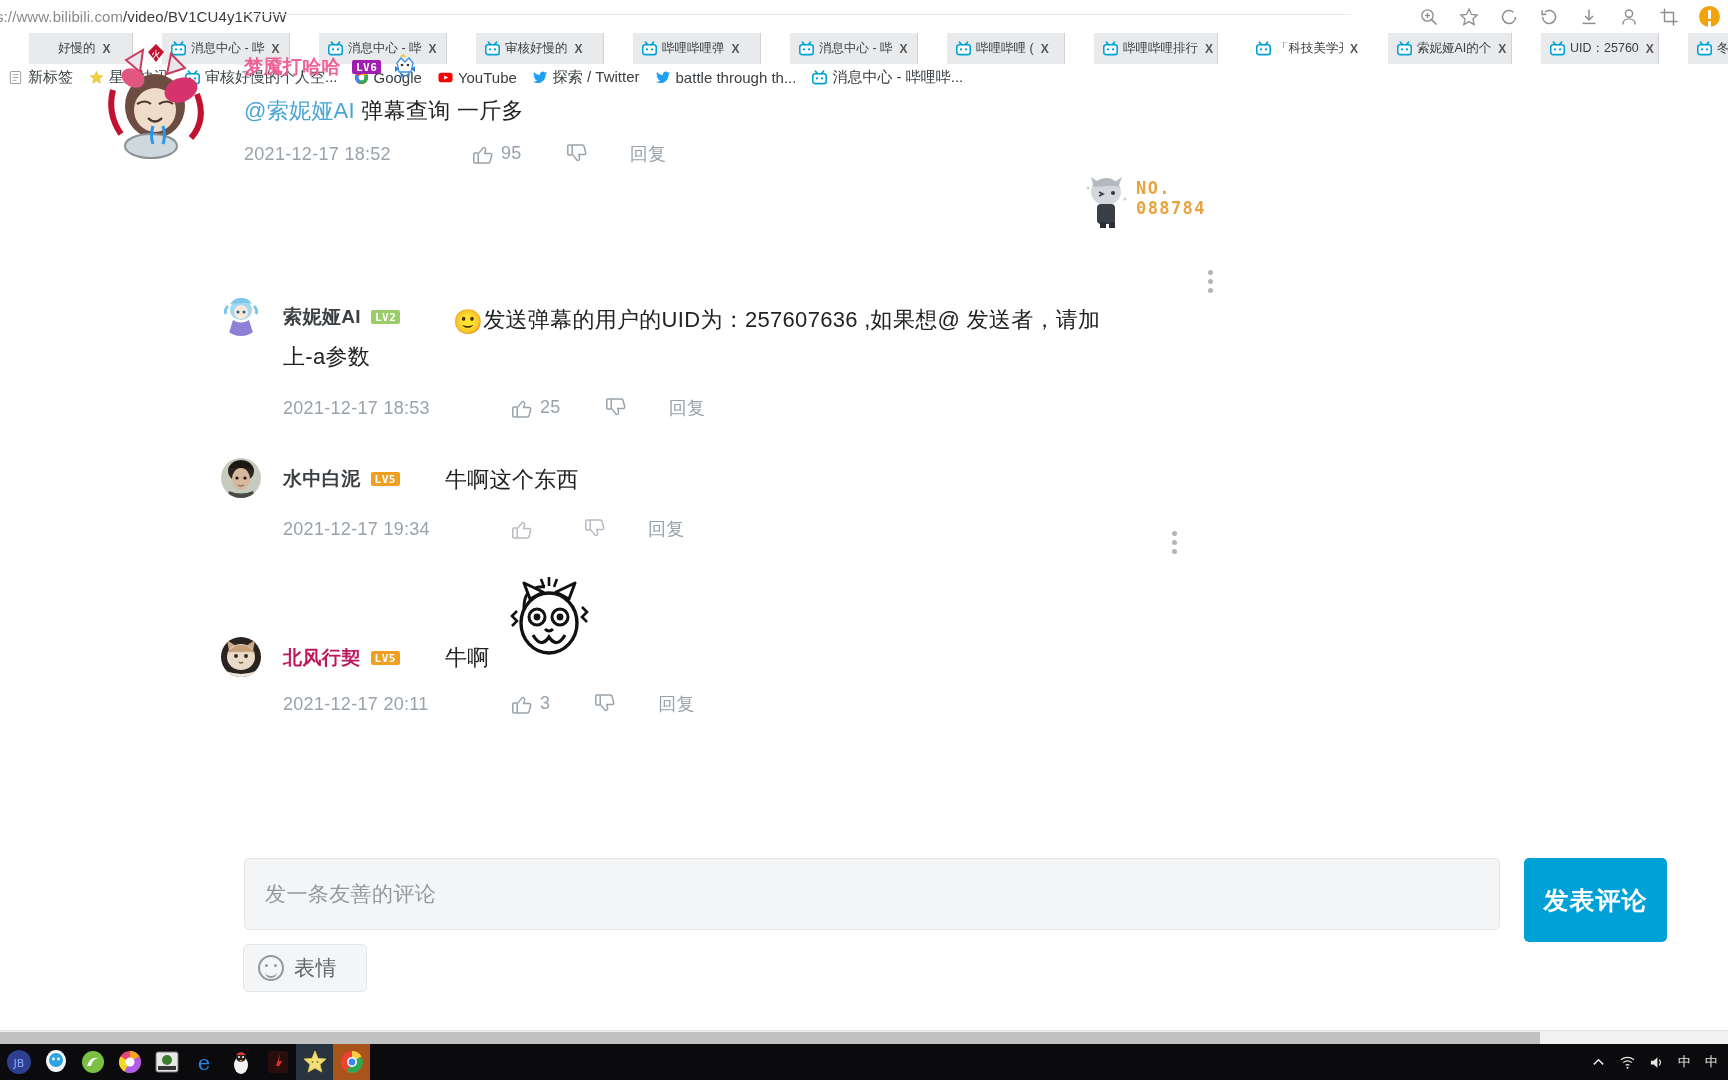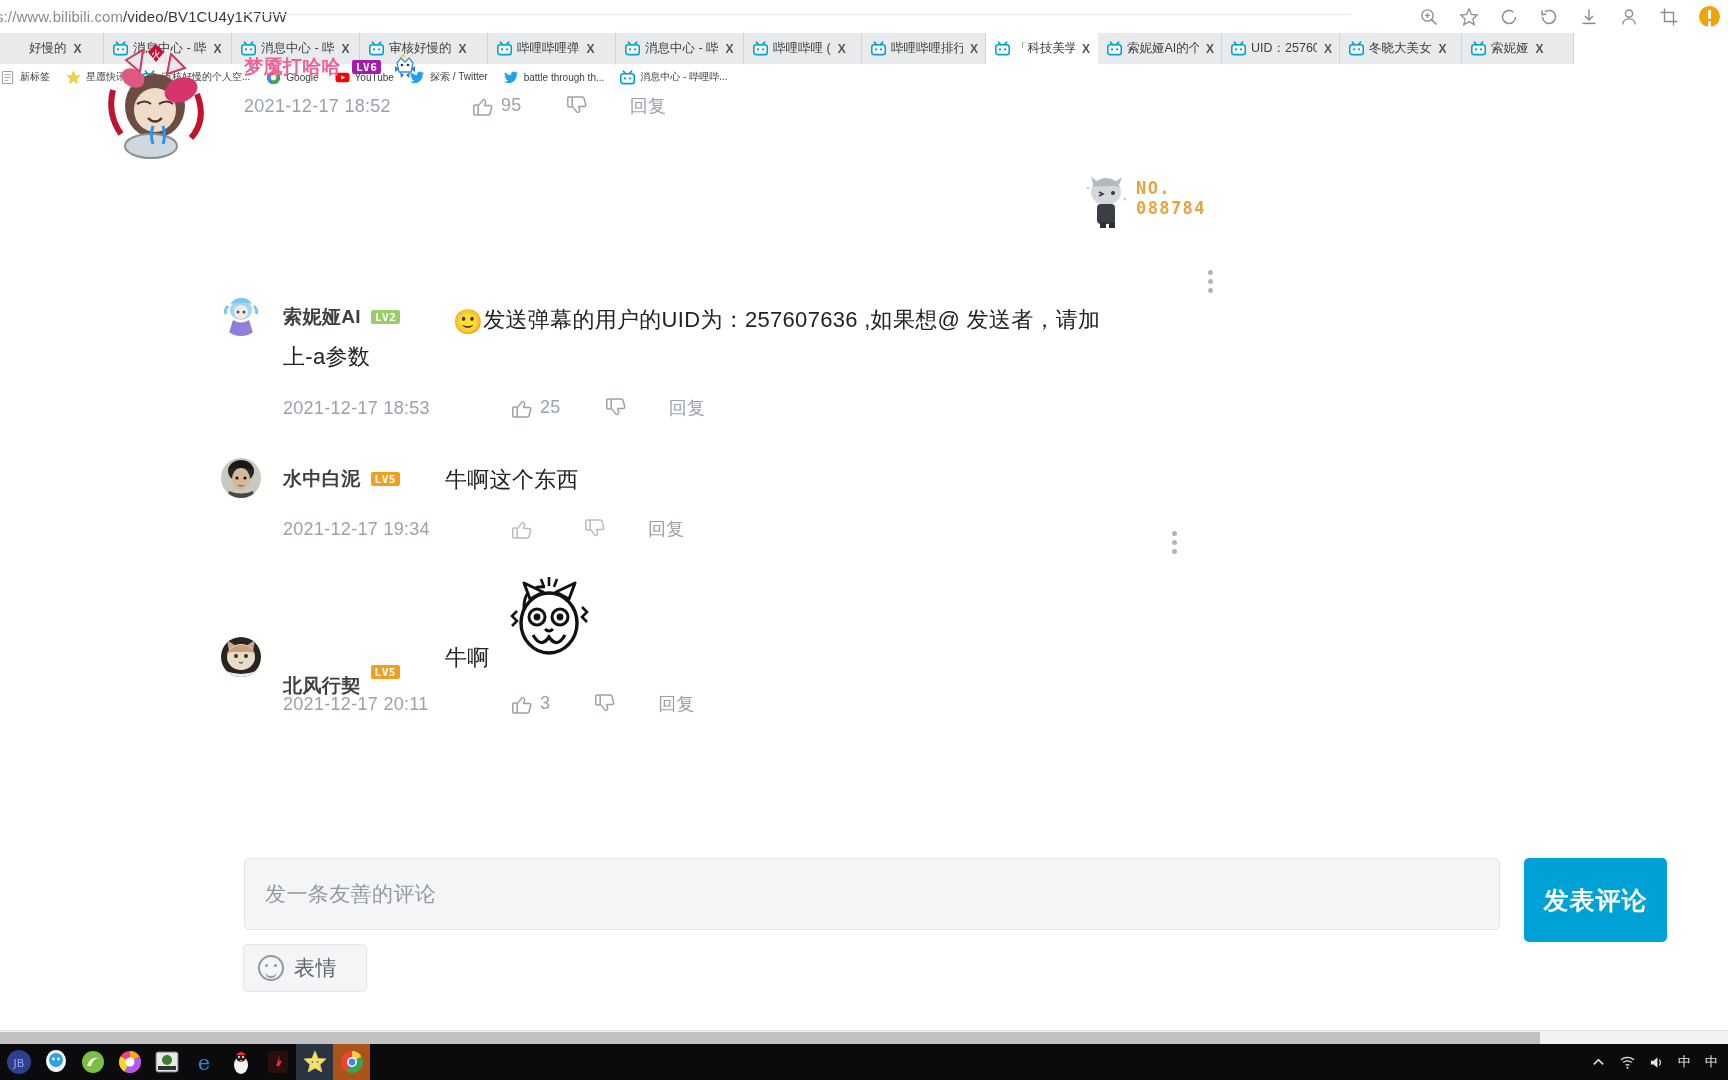--- a/index.html
+++ b/index.html
@@ -56,28 +56,29 @@
     align-items: flex-end;
     background: #ffffff;
     overflow: hidden;
   }
   .tab {
     height: 31px;
     min-width: 0;
     display: flex;
     align-items: center;
     gap: 5px;
-    padding: 0 7px 0 9px;
+    padding: 0 0 0 9px;
     background: #e9eaec;
     border-right: 1px solid #cfd2d6;
     font-size: 12.5px;
     color: #3c4043;
     white-space: nowrap;
     position: relative;
     flex: 0 0 auto;
+    margin-left: 29px;
   }
   .tab.active { background: #ffffff; border-right-color: transparent; }
   .tab .favicon {
     width: 15px; height: 15px; flex: 0 0 15px;
     display: block;
   }
   .tab .tlabel {
     overflow: hidden;
     max-width: 78px;
     text-overflow: clip;
@@ -91,23 +92,23 @@
     line-height: 1;
     flex: 0 0 auto;
   }
 
   
   .bookmarks {
     height: 27px;
     display: flex;
     align-items: center;
     gap: 16px;
-    padding: 0 0;
+    padding: 0 8px;
     background: #ffffff;
-    font-size: 10px;
+    font-size: 15px;
     color: #3c4043;
     white-space: nowrap;
     overflow: hidden;
     border-bottom: 1px solid #ffffff;
   }
   .bm { display: flex; align-items: center; gap: 5px; flex: 0 0 auto; }
   .bm .bmicon { width: 15px; height: 15px; display: block; flex: 0 0 15px; }
 
   
   .page {
@@ -215,21 +216,21 @@
   .sub { position: absolute; left: 0; width: 1728px; }
   .sub-avatar { position: absolute; width: 40px; height: 40px; border-radius: 50%; overflow: hidden; }
   .sub-avatar svg { display:block; }
   .sub-head {
     position: absolute;
     display: flex; align-items: center; gap: 10px;
     white-space: nowrap;
   }
   .sub-name { font-size: 19px; font-weight: bold; letter-spacing: .4px; }
   .name-blue { color: #3c4043; }
-  .name-pink { color: #404040; margin-top: 28px; }
+  .name-pink { color: #be185d; }
   .sub-text {
     font-size: 22px; line-height: 37px; color: #222222; letter-spacing: .3px;
   }
   .sub-meta {
     position: absolute;
     display: flex; align-items: center;
     font-size: 18px; color: #99a2aa; letter-spacing: .3px;
   }
 
   .emoji-inline { font-size: 24px; vertical-align: -3px; }
@@ -629,20 +630,21 @@
               <circle cx="10" cy="11" r="1.3" fill="#333"></circle>
               <circle cx="16" cy="11" r="1.3" fill="#333"></circle>
               <path d="M3 12 l4 3 l-4 3 z" fill="#2f7fd1"></path>
               <path d="M23 12 l-4 3 l4 3 z" fill="#2f7fd1"></path>
               <path d="M8 18 l1 6 l3 -3 z" fill="#2f7fd1"></path>
               <path d="M18 18 l-1 6 l-3 -3 z" fill="#2f7fd1"></path>
             </svg>
           </span>
         </div>
 
+        <div class="ctext"><span class="at">@索妮娅AI</span><span> 弹幕查询 一斤多</span></div>
 
         <div class="meta-row">
           <span class="meta-time">2021-12-17 18:52</span>
           <span class="meta-btn gap-like">
             <span class="thumb">
               <svg viewBox="0 0 22 22" width="22" height="22">
                   <path d="M6 20h10.2c.9 0 1.7-.6 1.9-1.5l1.6-6.2c.2-.9-.5-1.8-1.5-1.8h-5.4l.8-3.6c.2-1-.3-2-1.3-2.3-.6-.2-1.2 0-1.5.6L6.6 10.4" fill="none" stroke="#99a2aa" stroke-width="1.5"></path>
                   <rect x="1.8" y="10" width="4.4" height="10" rx="1" fill="none" stroke="#99a2aa" stroke-width="1.5"></rect>
                 </svg>
             </span>

